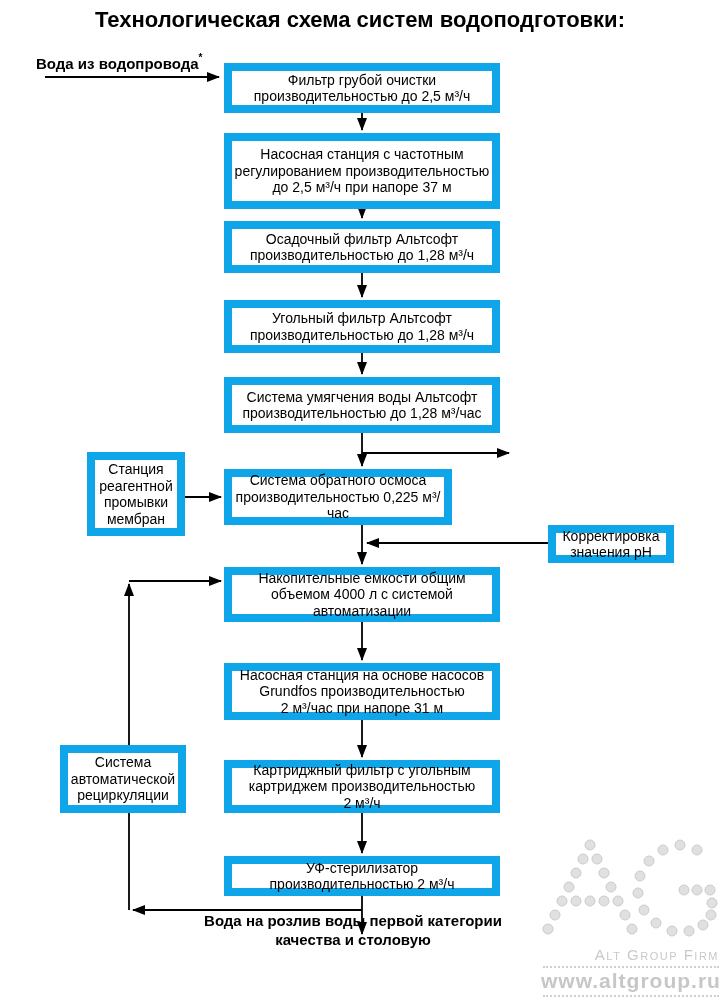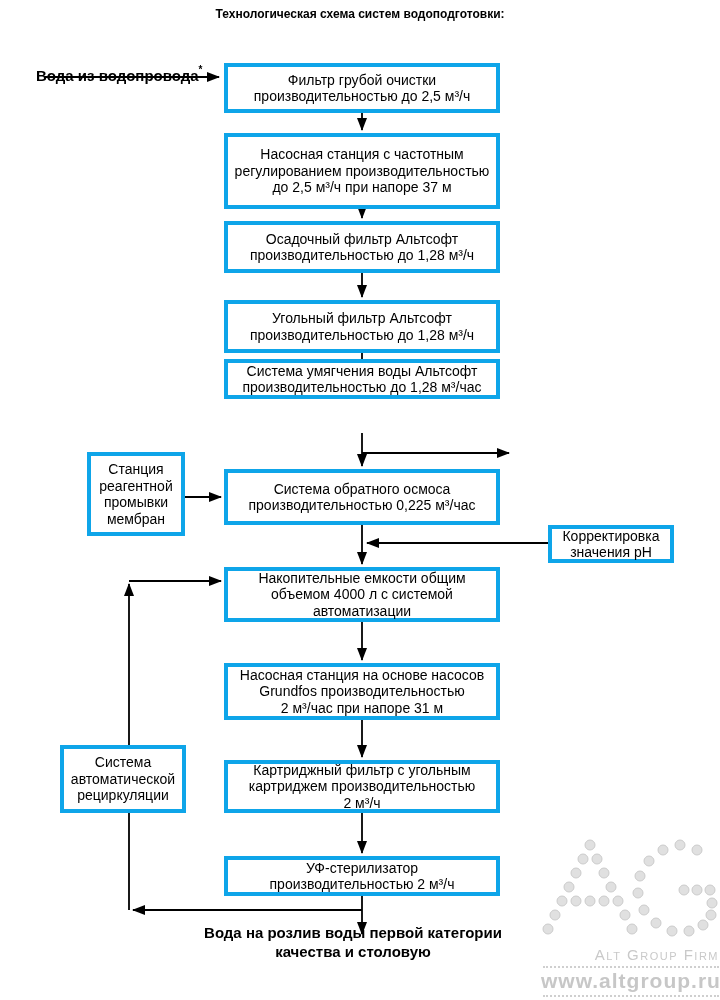--- a/index.html
+++ b/index.html
@@ -1,24 +1,24 @@
 <!DOCTYPE html>
 <html><head>
 <meta charset="utf-8">
 <style>
   html,body{margin:0;padding:0;background:#fff;}
   .canvas{position:relative;width:720px;height:1000px;background:#ffffff;overflow:hidden;
           font-family:"Liberation Sans",sans-serif;color:#000;}
   .title{position:absolute;top:7px;left:0;width:720px;text-align:center;
-         font-size:12px;font-weight:bold;}
+         font-size:22px;font-weight:bold;}
   svg.wires{position:absolute;left:0;top:0;}
-  .box{position:absolute;box-sizing:border-box;border:4px solid #0ea5e9;background:#fff;
+  .box{position:absolute;box-sizing:border-box;border:8px solid #0ea5e9;background:#fff;
        display:flex;align-items:center;justify-content:center;text-align:center;
        font-size:14px;line-height:16.5px;white-space:pre-line;}
-  .lbl{position:absolute;font-weight:bold;font-size:15px;line-height:18px;white-space:pre-line;margin-top:12px;}
+  .lbl{position:absolute;font-weight:bold;font-size:15px;line-height:18px;white-space:pre-line;}
   .lbl sup{font-size:10px;position:relative;top:-2px;}
   .lbl-output{text-align:center;line-height:19px;}
   .wm-firm{position:absolute;left:543px;top:946px;width:176px;text-align:right;
            font-variant:small-caps;letter-spacing:1.5px;font-size:15px;color:#c9c9c9;}
   .wm-url{position:absolute;left:541px;top:969px;width:179px;text-align:center;
           font-size:21px;font-weight:bold;color:#c7c7c7;letter-spacing:1px;}
   .wm-dotline{position:absolute;left:543px;width:176px;height:0;border-top:2px dotted #cfcfcf;}
   .wm-ag{position:absolute;left:540px;top:835px;}
 </style>
 </head>
@@ -57,23 +57,23 @@
 
   <div class="box" style="left:224px;top:63px;width:276px;height:50px">Фильтр грубой очистки
 производительностью до 2,5 м³/ч</div>
   <div class="box" style="left:224px;top:133px;width:276px;height:76px">Насосная станция с частотным
 регулированием производительностью
 до 2,5 м³/ч при напоре 37 м</div>
   <div class="box" style="left:224px;top:221px;width:276px;height:52px">Осадочный фильтр Альтсофт
 производительностью до 1,28 м³/ч</div>
   <div class="box" style="left:224px;top:300px;width:276px;height:53px">Угольный фильтр Альтсофт
 производительностью до 1,28 м³/ч</div>
-  <div class="box" style="left:224px;top:359px;width:276px;height:40px">Система умягчения воды Альтсофт
+  <div class="box" style="left:224px;top:377px;width:276px;height:56px">Система умягчения воды Альтсофт
 производительностью до 1,28 м³/час</div>
-  <div class="box" style="left:224px;top:469px;width:276px;height:56px">Система обратного осмоса
+  <div class="box" style="left:224px;top:469px;width:228px;height:56px">Система обратного осмоса
 производительностью 0,225 м³/час</div>
   <div class="box" style="left:224px;top:567px;width:276px;height:55px">Накопительные емкости общим
 объемом 4000 л с системой
 автоматизации</div>
   <div class="box" style="left:224px;top:663px;width:276px;height:57px">Насосная станция на основе насосов
 Grundfos производительностью
 2 м³/час при напоре 31 м</div>
   <div class="box" style="left:224px;top:760px;width:276px;height:53px">Картриджный фильтр с угольным
 картриджем производительностью
 2 м³/ч</div>

